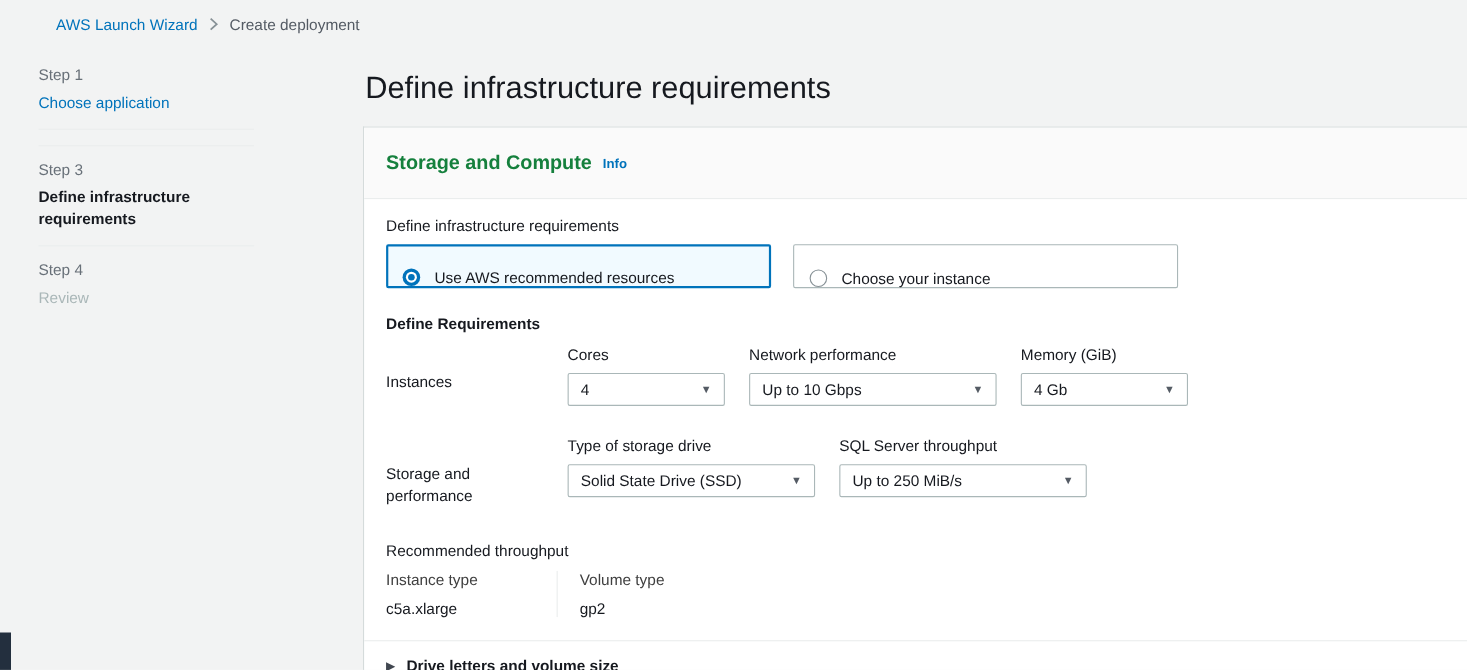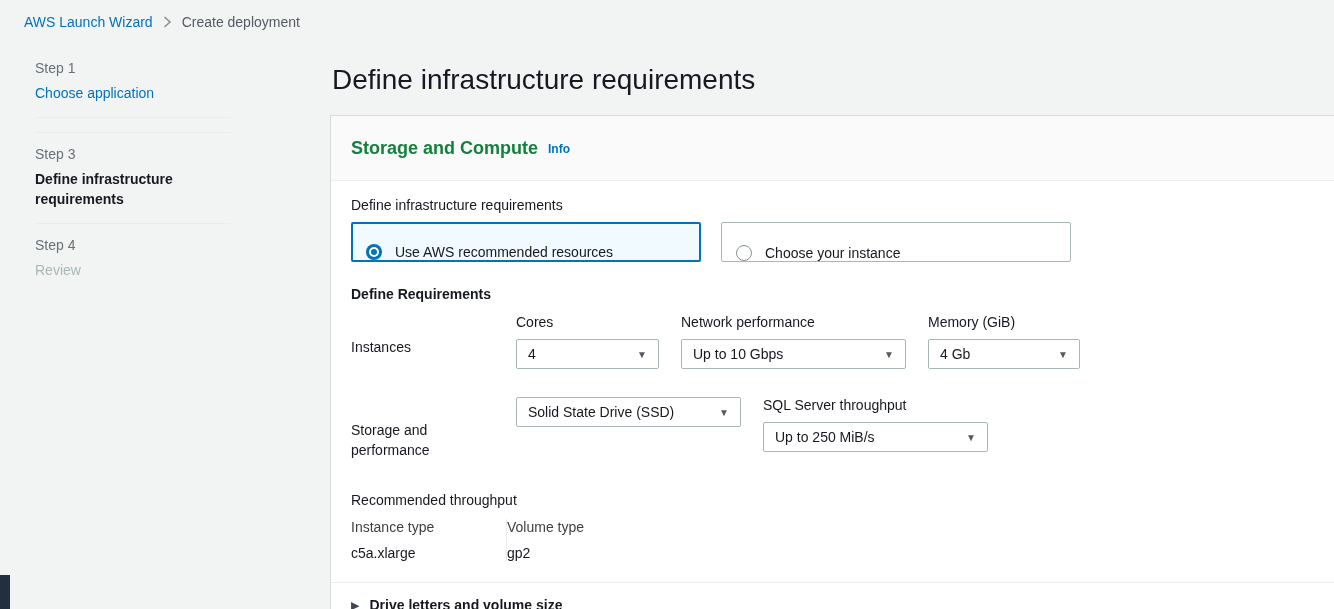--- a/index.html
+++ b/index.html
@@ -7,21 +7,21 @@
   body {
     font-family: "Liberation Sans", "DejaVu Sans", sans-serif;
     background: #f2f3f3;
     color: #16191f;
     position: relative;
     overflow: hidden;
   }
 
   
   .breadcrumb {
-    position: absolute; left: 24px; top: 14px;
+    position: absolute; left: 51px; top: 14px;
     display: flex; align-items: center; font-size: 14px;
   }
   .crumb-link { color: #0073bb; text-decoration: none; cursor: pointer; }
   .crumb-sep { margin: 0 10px; display: inline-flex; align-items: center; }
   .crumb-current { color: #545b64; }
 
   
   .steps { position: absolute; left: 35px; top: 60px; width: 196px; }
   .step-num { font-size: 14px; color: #687078; margin-bottom: 7px; }
   .step-title { font-size: 14px; line-height: 20px; }
@@ -92,21 +92,21 @@
   }
   .caret { font-size: 10px; color: #545b64; }
   .w143 { width: 143px; } .w225 { width: 225px; } .w144 { width: 152px; }
   .row2 { margin-top: 28px; }
 
   
   .recommended { margin-top: 32px; }
   .rec-cols { display: flex; margin-top: 11px; }
   .rec-col { }
   .rec-col1 { width: 155px; }
-  .rec-col2 { border-left: 1px solid #eaeded; }
+  .rec-col2 { border-left: 1px solid #eaeded; padding-left: 20px; }
   .rec-label { font-size: 14px; color: #404040; margin-bottom: 10px; }
   .rec-value { font-size: 14px; color: #16191f; }
 
   
   .panel-hr { border: none; border-top: 1px solid #eaeded; margin-top: 21px; }
   .expander {
     display: flex; align-items: center; gap: 10px;
     padding: 14px 20px; cursor: pointer;
   }
   .tri { font-size: 11px; color: #414750; }
@@ -202,20 +202,21 @@
             <span class="caret">▼</span>
           </div>
         </div>
       </div>
     </div>
 
     <div class="req-row row2">
       <div class="req-label"><span>Storage and performance</span></div>
       <div class="fields">
         <div class="field">
+          <div class="f-label">Type of storage drive</div>
           <div class="select w225">
             <span>Solid State Drive (SSD)</span>
             <span class="caret">▼</span>
           </div>
         </div>
         <div class="field">
           <div class="f-label">SQL Server throughput</div>
           <div class="select w225">
             <span>Up to 250 MiB/s</span>
             <span class="caret">▼</span>

